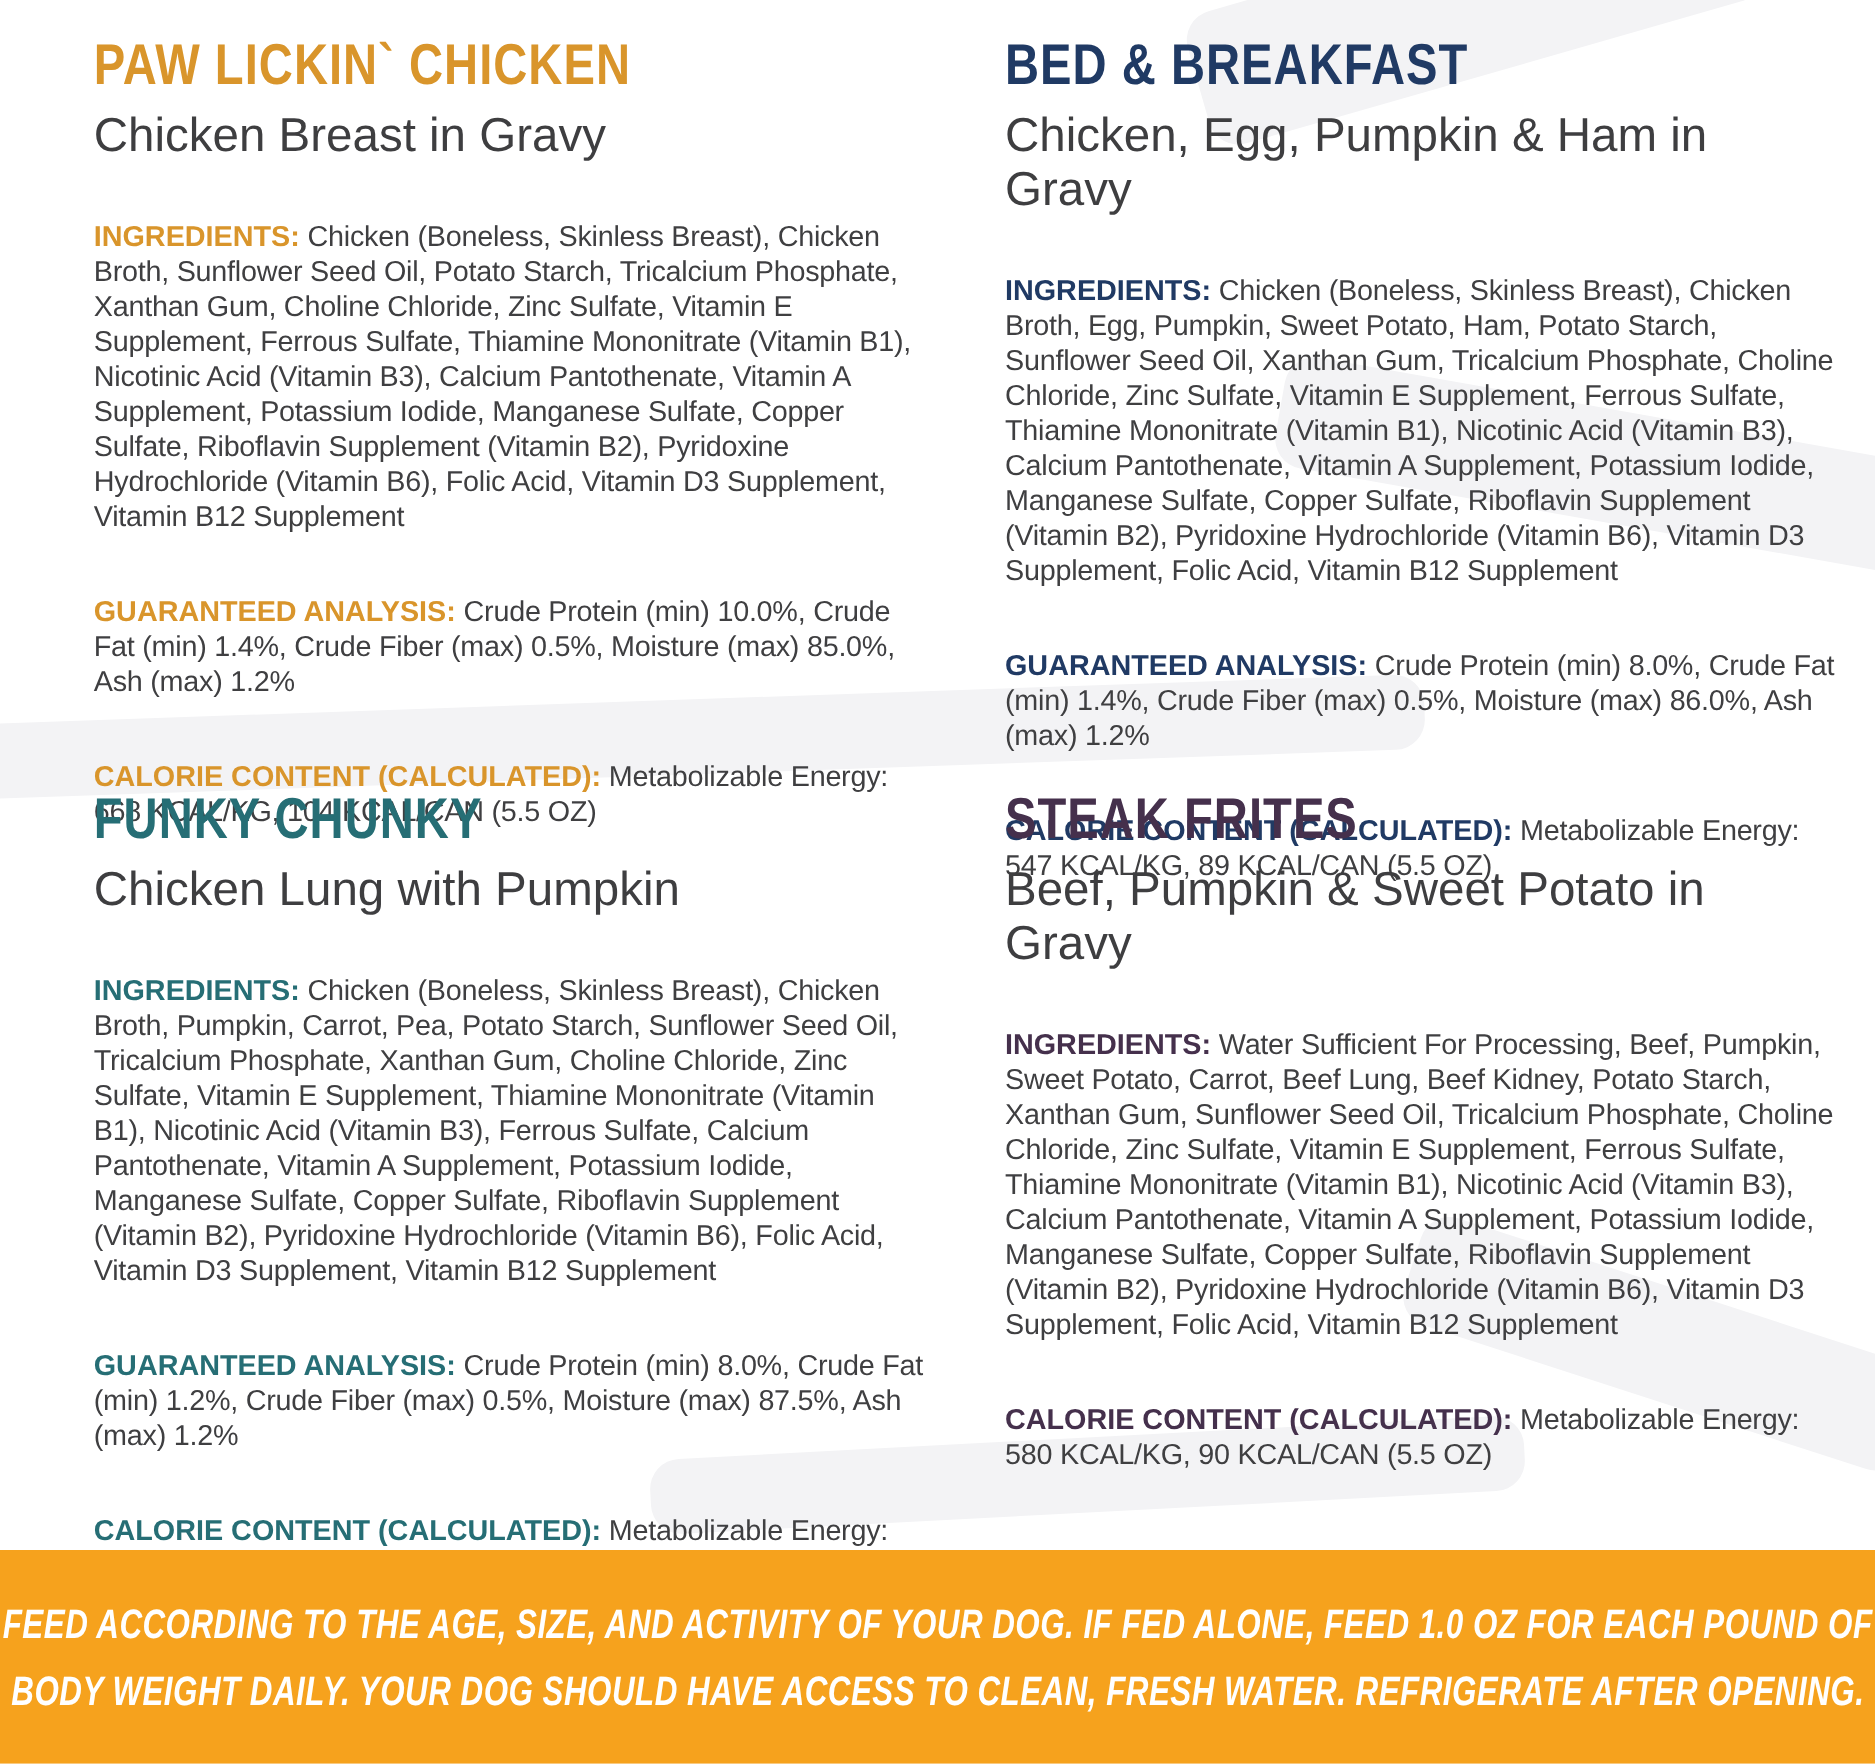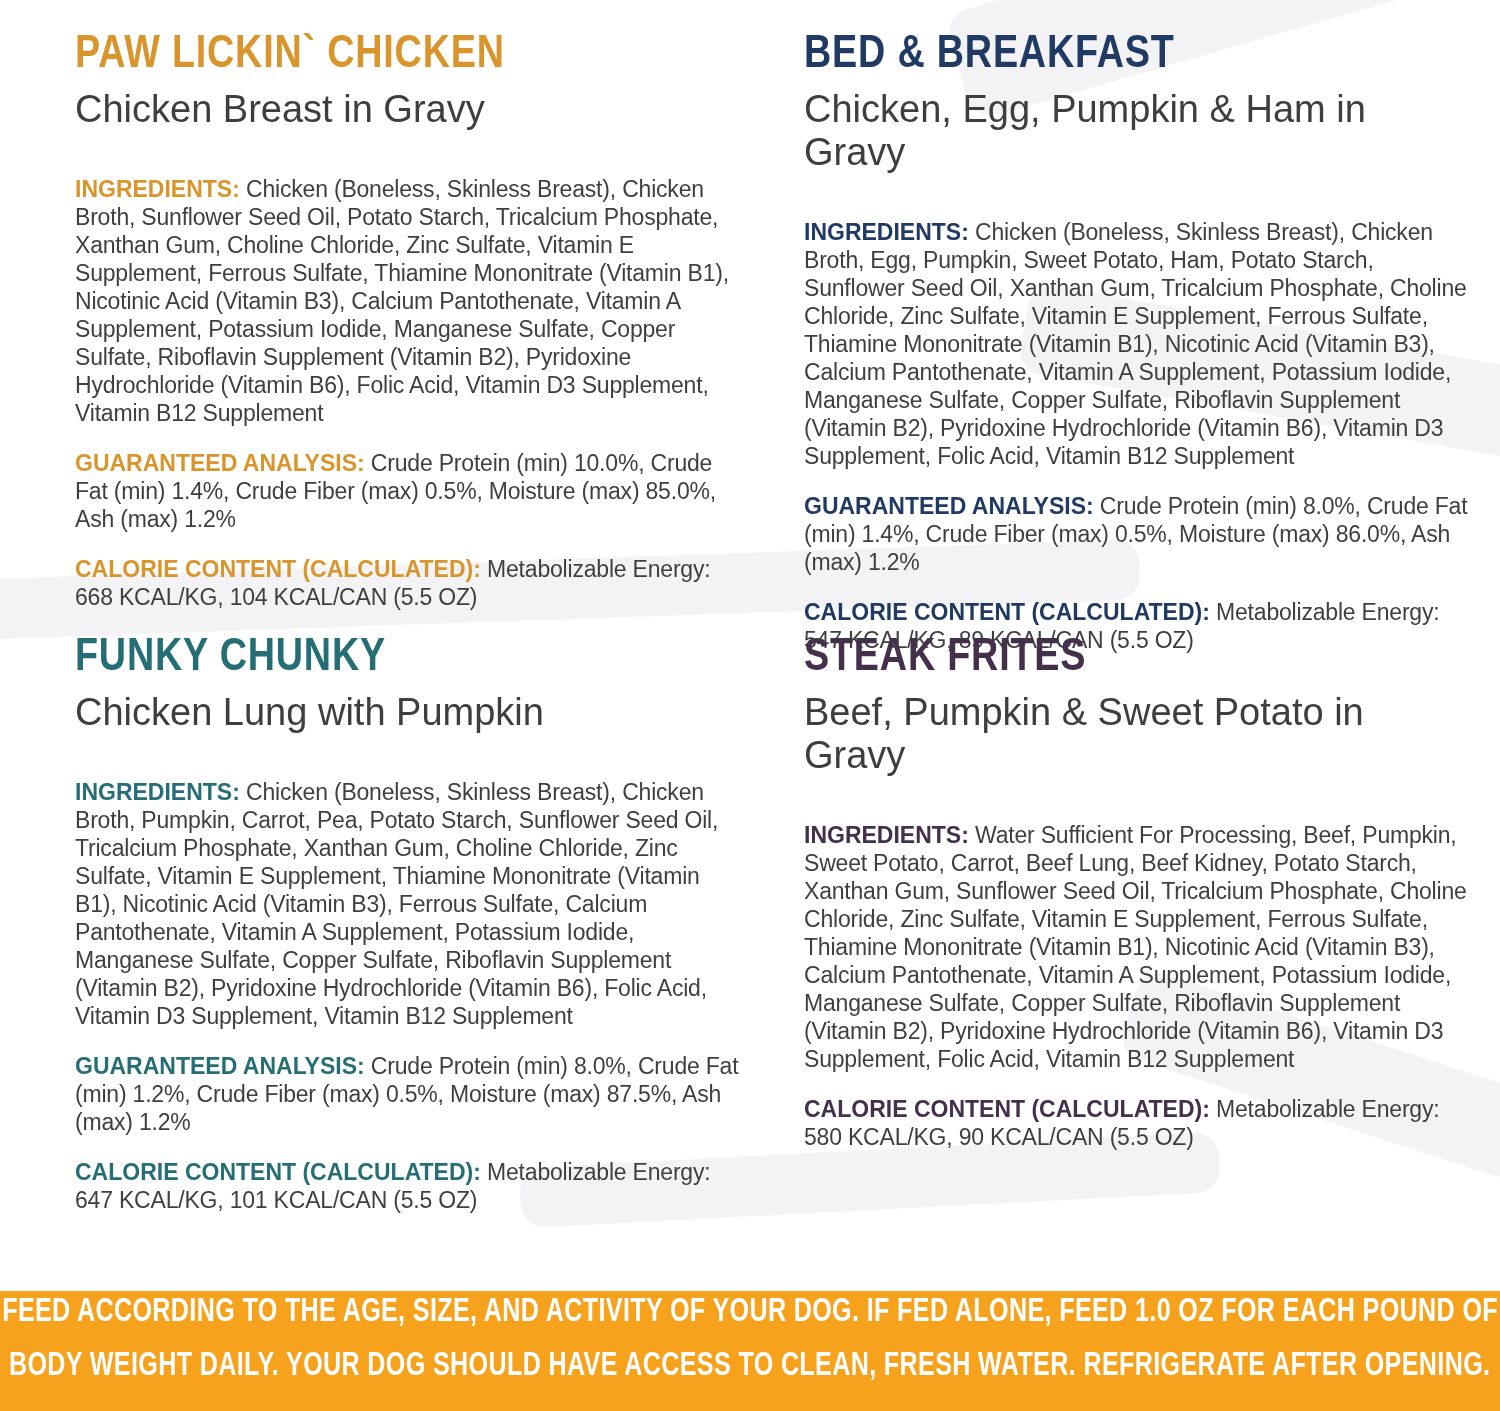--- a/index.html
+++ b/index.html
@@ -46,35 +46,36 @@
     font-size:38px;
     color:#3e3e40;
   }
   .para {
     margin:44px 0 0 0;
     font-size:23px;
     line-height:28px;
     letter-spacing:-0.2px;
     color:#3f3f41;
   }
-  .para + .para { margin-top:22px; }
+  .para + .para { margin-top:48px; }
   .label {
     font-weight:700;
     letter-spacing:0;
     color:var(--accent);
   }
 
   .feeding-banner {
     position:absolute; left:0; right:0; bottom:0;
-    height:120px;
+    height:171px;
     background:#F6A21D;
     z-index:2;
     display:flex; flex-direction:column;
-    align-items:center; justify-content:flex-start;
+    align-items:center; justify-content:center;
     gap:16px;
+    font-style:italic;
   }
   .banner-line {
     font-size:33px;
     font-weight:700;
     color:#ffffff;
     letter-spacing:0.5px;
     white-space:nowrap;
   }
   .banner-line > span {
     display:inline-block;

